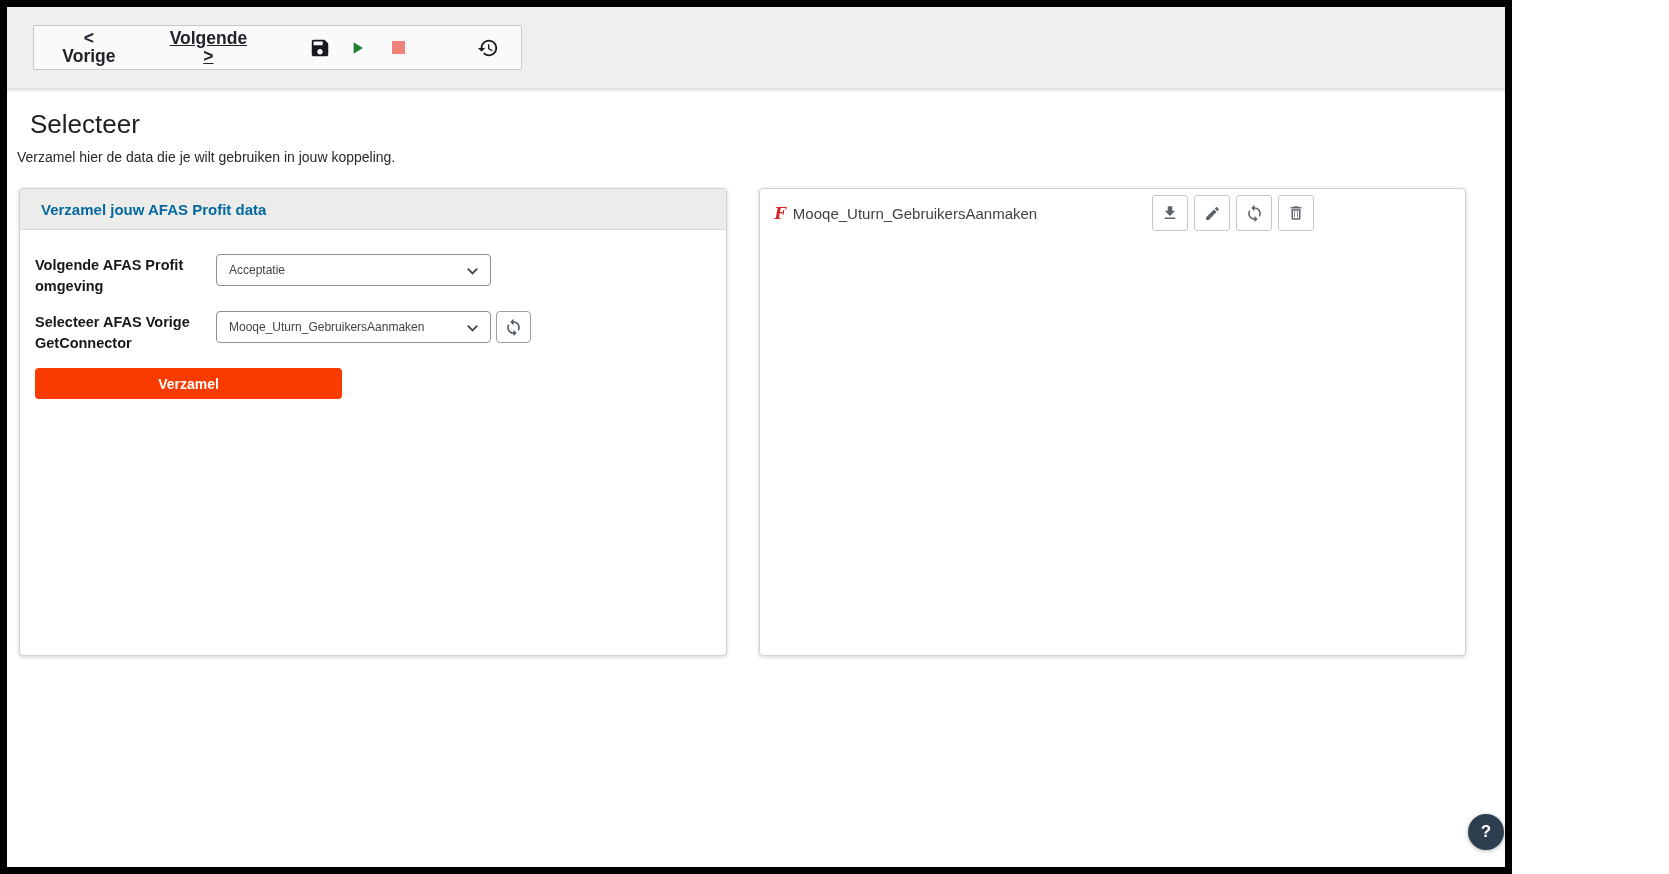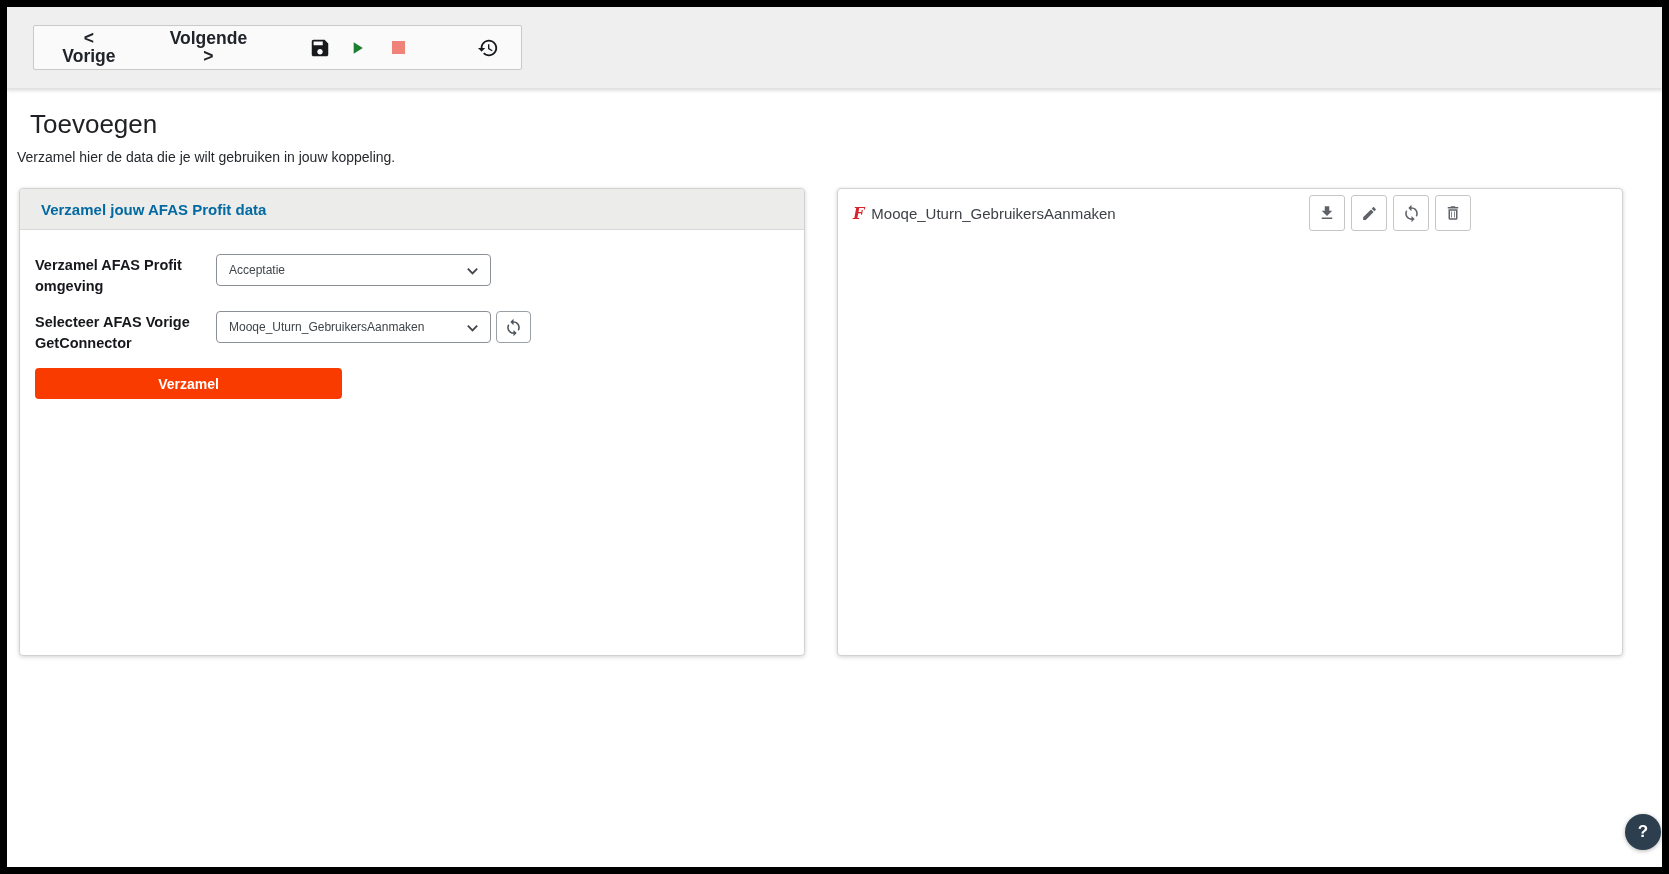--- a/index.html
+++ b/index.html
@@ -1,37 +1,37 @@
 <!DOCTYPE html>
 <html style="--accent: #fa3b00; --play: #1b7e31; --stop: #ef8379; --badge-red: #d8232a; --help-bg: #2d3e4f;"><head>
 <meta charset="utf-8">
 <style>
   html,body { margin:0; padding:0; background:#fff; font-family:"Liberation Sans", sans-serif; }
   .window {
-    position:relative; width:1669px; height:874px; box-sizing:border-box;
+    position:relative; width:1512px; height:874px; box-sizing:border-box;
     border:7px solid #000; background:#fff; overflow:hidden;
   }
   
   .topbar {
     height:82px; background:#f0efef; box-sizing:border-box;
     border-bottom:1px solid #e2e1e1; box-shadow:0 2px 3px rgba(0,0,0,.12);
     display:flex; align-items:center; padding-left:26px; position:relative; z-index:2;
   }
   .toolbar {
     width:489px; height:45px; box-sizing:border-box; background:#fafafa;
     border:1px solid #c9c9c9; border-radius:2px;
     display:flex; align-items:center; padding:0 22px;
   }
   .tb-btn {
     background:none; border:none; padding:0; cursor:pointer;
     font-family:"Liberation Sans", sans-serif;
     font-size:17.5px; font-weight:600; color:#20242a; line-height:1;
     display:flex; align-items:center;
   }
-  .tb-next { margin-left:42px; }
+  .tb-next { margin-left:42px;text-decoration:underline; }
   .tb-save { margin-left:56px; }
   .tb-play { margin-left:16px; }
   .tb-stop { margin-left:25px; }
   .tb-history { margin-left:72px; }
   .stop-square { width:13px; height:13px; background:var(--stop,#ef8379); display:inline-block; }
   
   .page-title { margin:20px 0 0 23px; font-size:26px; font-weight:400; color:#202124; line-height:1.2; }
   .page-subtitle { margin:9px 8px 0 10px; font-size:14px; color:#25292d; }
   
   .panels { display:flex; gap:32px; margin:23px 39px 0 12px; }
@@ -119,31 +119,31 @@
       <button class="tb-btn tb-history">
         <span>
           <svg width="22" height="22" viewBox="0 0 24 24" fill="#17191c">
               <path d="M13 3c-4.97 0-9 4.03-9 9H1l3.89 3.89.07.14L9 12H6c0-3.87 3.13-7 7-7s7 3.13 7 7-3.13 7-7 7c-1.93 0-3.68-.79-4.94-2.06l-1.42 1.42C8.27 19.99 10.51 21 13 21c4.97 0 9-4.03 9-9s-4.03-9-9-9zm-1 5v5l4.28 2.54.72-1.21-3.5-2.08V8z"></path>
             </svg>
         </span>
       </button>
     </div>
   </div>
 
-  <h1 class="page-title">Toevoegen</h1>
+  <h1 class="page-title">Selecteer</h1>
   <p class="page-subtitle">Verzamel hier de data die je wilt gebruiken in jouw koppeling.</p>
 
   <div class="panels">
 
     <section class="panel">
       <header class="panel-header">Verzamel jouw AFAS Profit data</header>
       <div class="panel-body">
 
         <div class="form-row">
-          <label class="form-label">Verzamel AFAS Profit omgeving</label>
+          <label class="form-label">Volgende AFAS Profit omgeving</label>
           <div class="select-wrap">
             <div class="select">
               <span>Acceptatie</span>
               <span class="chev">
                 <svg width="15" height="15" viewBox="0 0 16 16" fill="none" stroke="currentColor" stroke-width="2">
                     <path d="M3 6l5 5 5-5"></path>
                   </svg>
               </span>
             </div>
           </div>

